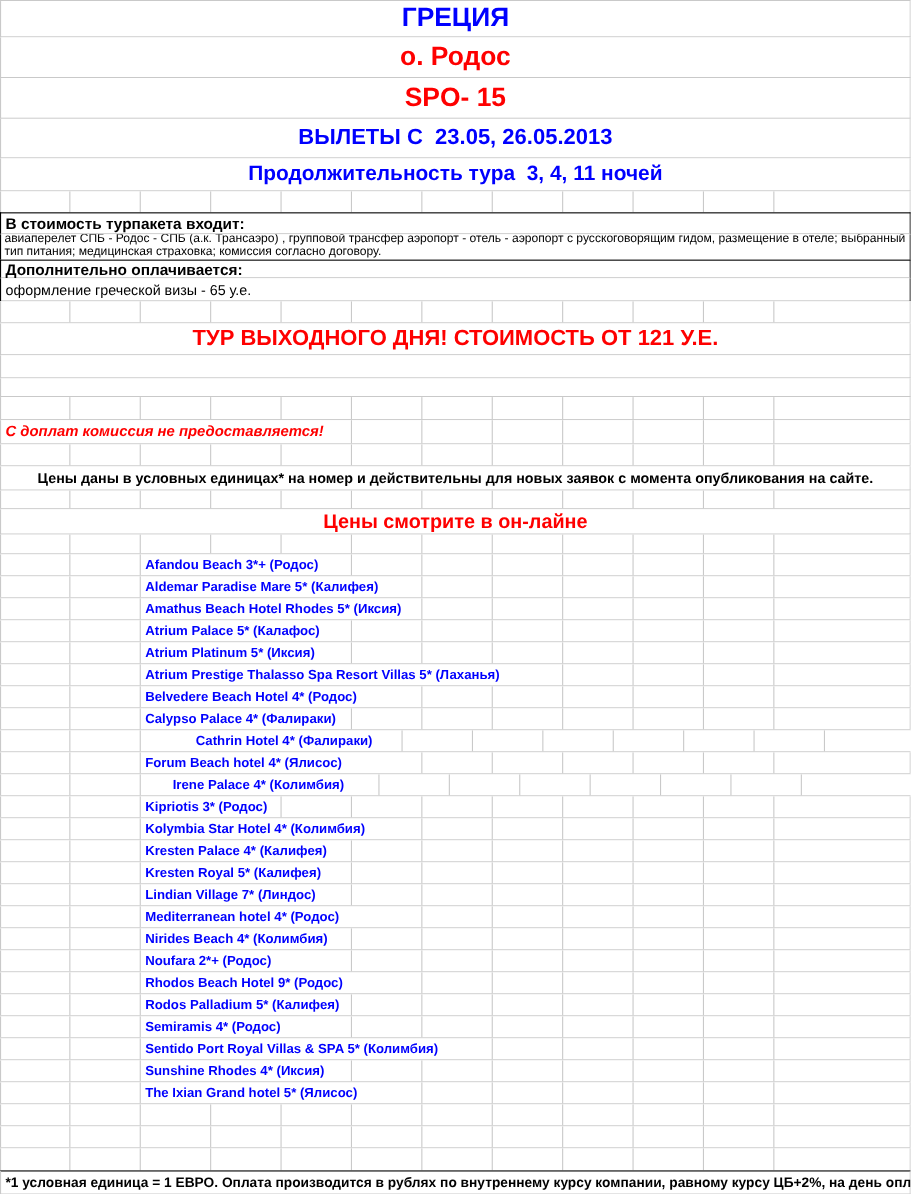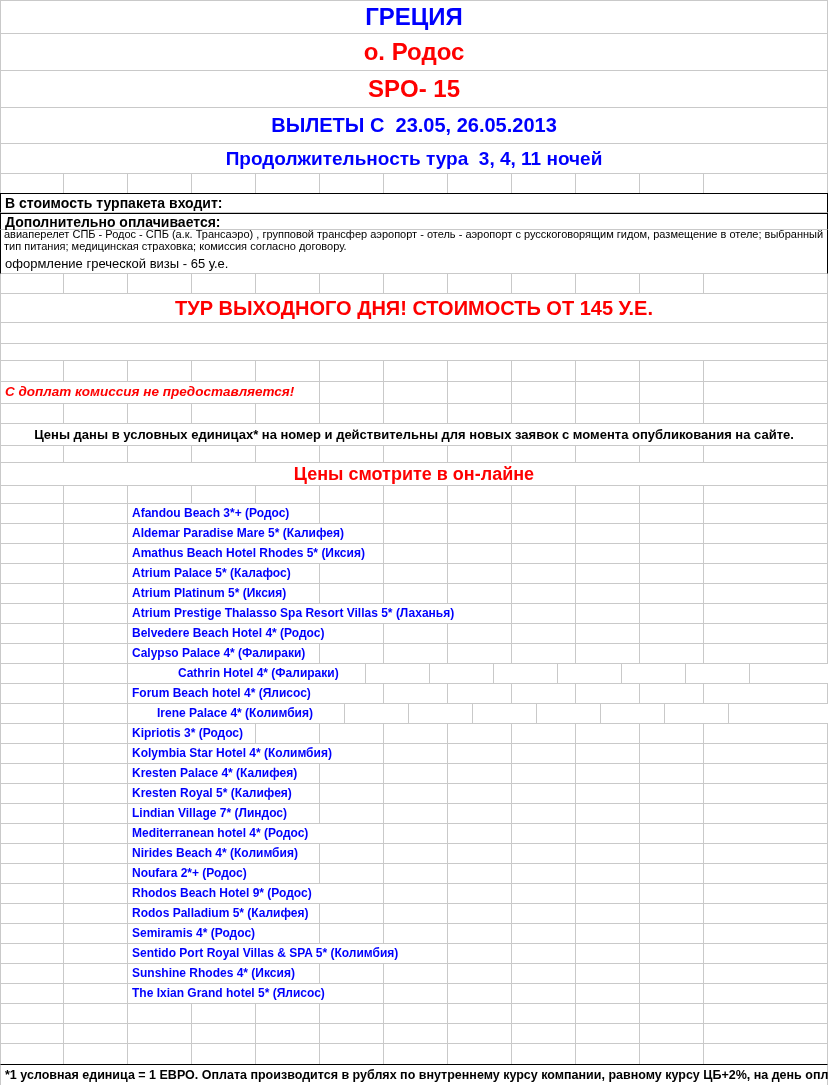--- a/index.html
+++ b/index.html
@@ -89,47 +89,47 @@
       <div class="c" style="width: 64px;"></div>
       <div class="c" style="width: 64px;"></div>
       <div class="c" style="width: 64px;"></div>
       <div class="c" style="width: 64px;"></div>
       <div class="c" style="width: 124px;"></div>
     </div>
 
   <div class="row m left blk btop" style="height:20px">
     <span class="lbl">В стоимость турпакета входит:</span>
   </div>
+  <div class="row m blk nb clipwrap" style="height:23px">
+    <p>авиаперелет СПБ - Родос - СПБ (а.к. Трансаэро) , групповой трансфер аэропорт - отель - аэропорт с русскоговорящим гидом, размещение в отеле; выбранный тип питания; медицинская страховка; комиссия согласно договору.</p>
+  </div>
   <div class="row m left blk btop" style="height:17px">
     <span class="lbl">Дополнительно оплачивается:</span>
   </div>
-  <div class="row m blk nb clipwrap" style="height:23px">
-    <p>авиаперелет СПБ - Родос - СПБ (а.к. Трансаэро) , групповой трансфер аэропорт - отель - аэропорт с русскоговорящим гидом, размещение в отеле; выбранный тип питания; медицинская страховка; комиссия согласно договору.</p>
-  </div>
   <div class="row m left blk" style="height:21px">
     <span class="body-txt">оформление греческой визы - 65 у.е.</span>
   </div>
 
   <div class="row gridrow" style="height:20px">
       <div class="c" style="width: 64px;"></div>
       <div class="c" style="width: 64px;"></div>
       <div class="c" style="width: 64px;"></div>
       <div class="c" style="width: 64px;"></div>
       <div class="c" style="width: 64px;"></div>
       <div class="c" style="width: 64px;"></div>
       <div class="c" style="width: 64px;"></div>
       <div class="c" style="width: 64px;"></div>
       <div class="c" style="width: 64px;"></div>
       <div class="c" style="width: 64px;"></div>
       <div class="c" style="width: 64px;"></div>
       <div class="c" style="width: 124px;"></div>
     </div>
 
   <div class="row m" style="height:29px">
-    <span class="tour red">ТУР ВЫХОДНОГО ДНЯ! СТОИМОСТЬ ОТ 145 У.Е.</span>
+    <span class="tour red">ТУР ВЫХОДНОГО ДНЯ! СТОИМОСТЬ ОТ 121 У.Е.</span>
   </div>
 
   <div class="row m" style="height:21px"></div>
   <div class="row m" style="height:17px"></div>
   <div class="row gridrow" style="height:21px">
       <div class="c" style="width: 64px;"></div>
       <div class="c" style="width: 64px;"></div>
       <div class="c" style="width: 64px;"></div>
       <div class="c" style="width: 64px;"></div>
       <div class="c" style="width: 64px;"></div>

